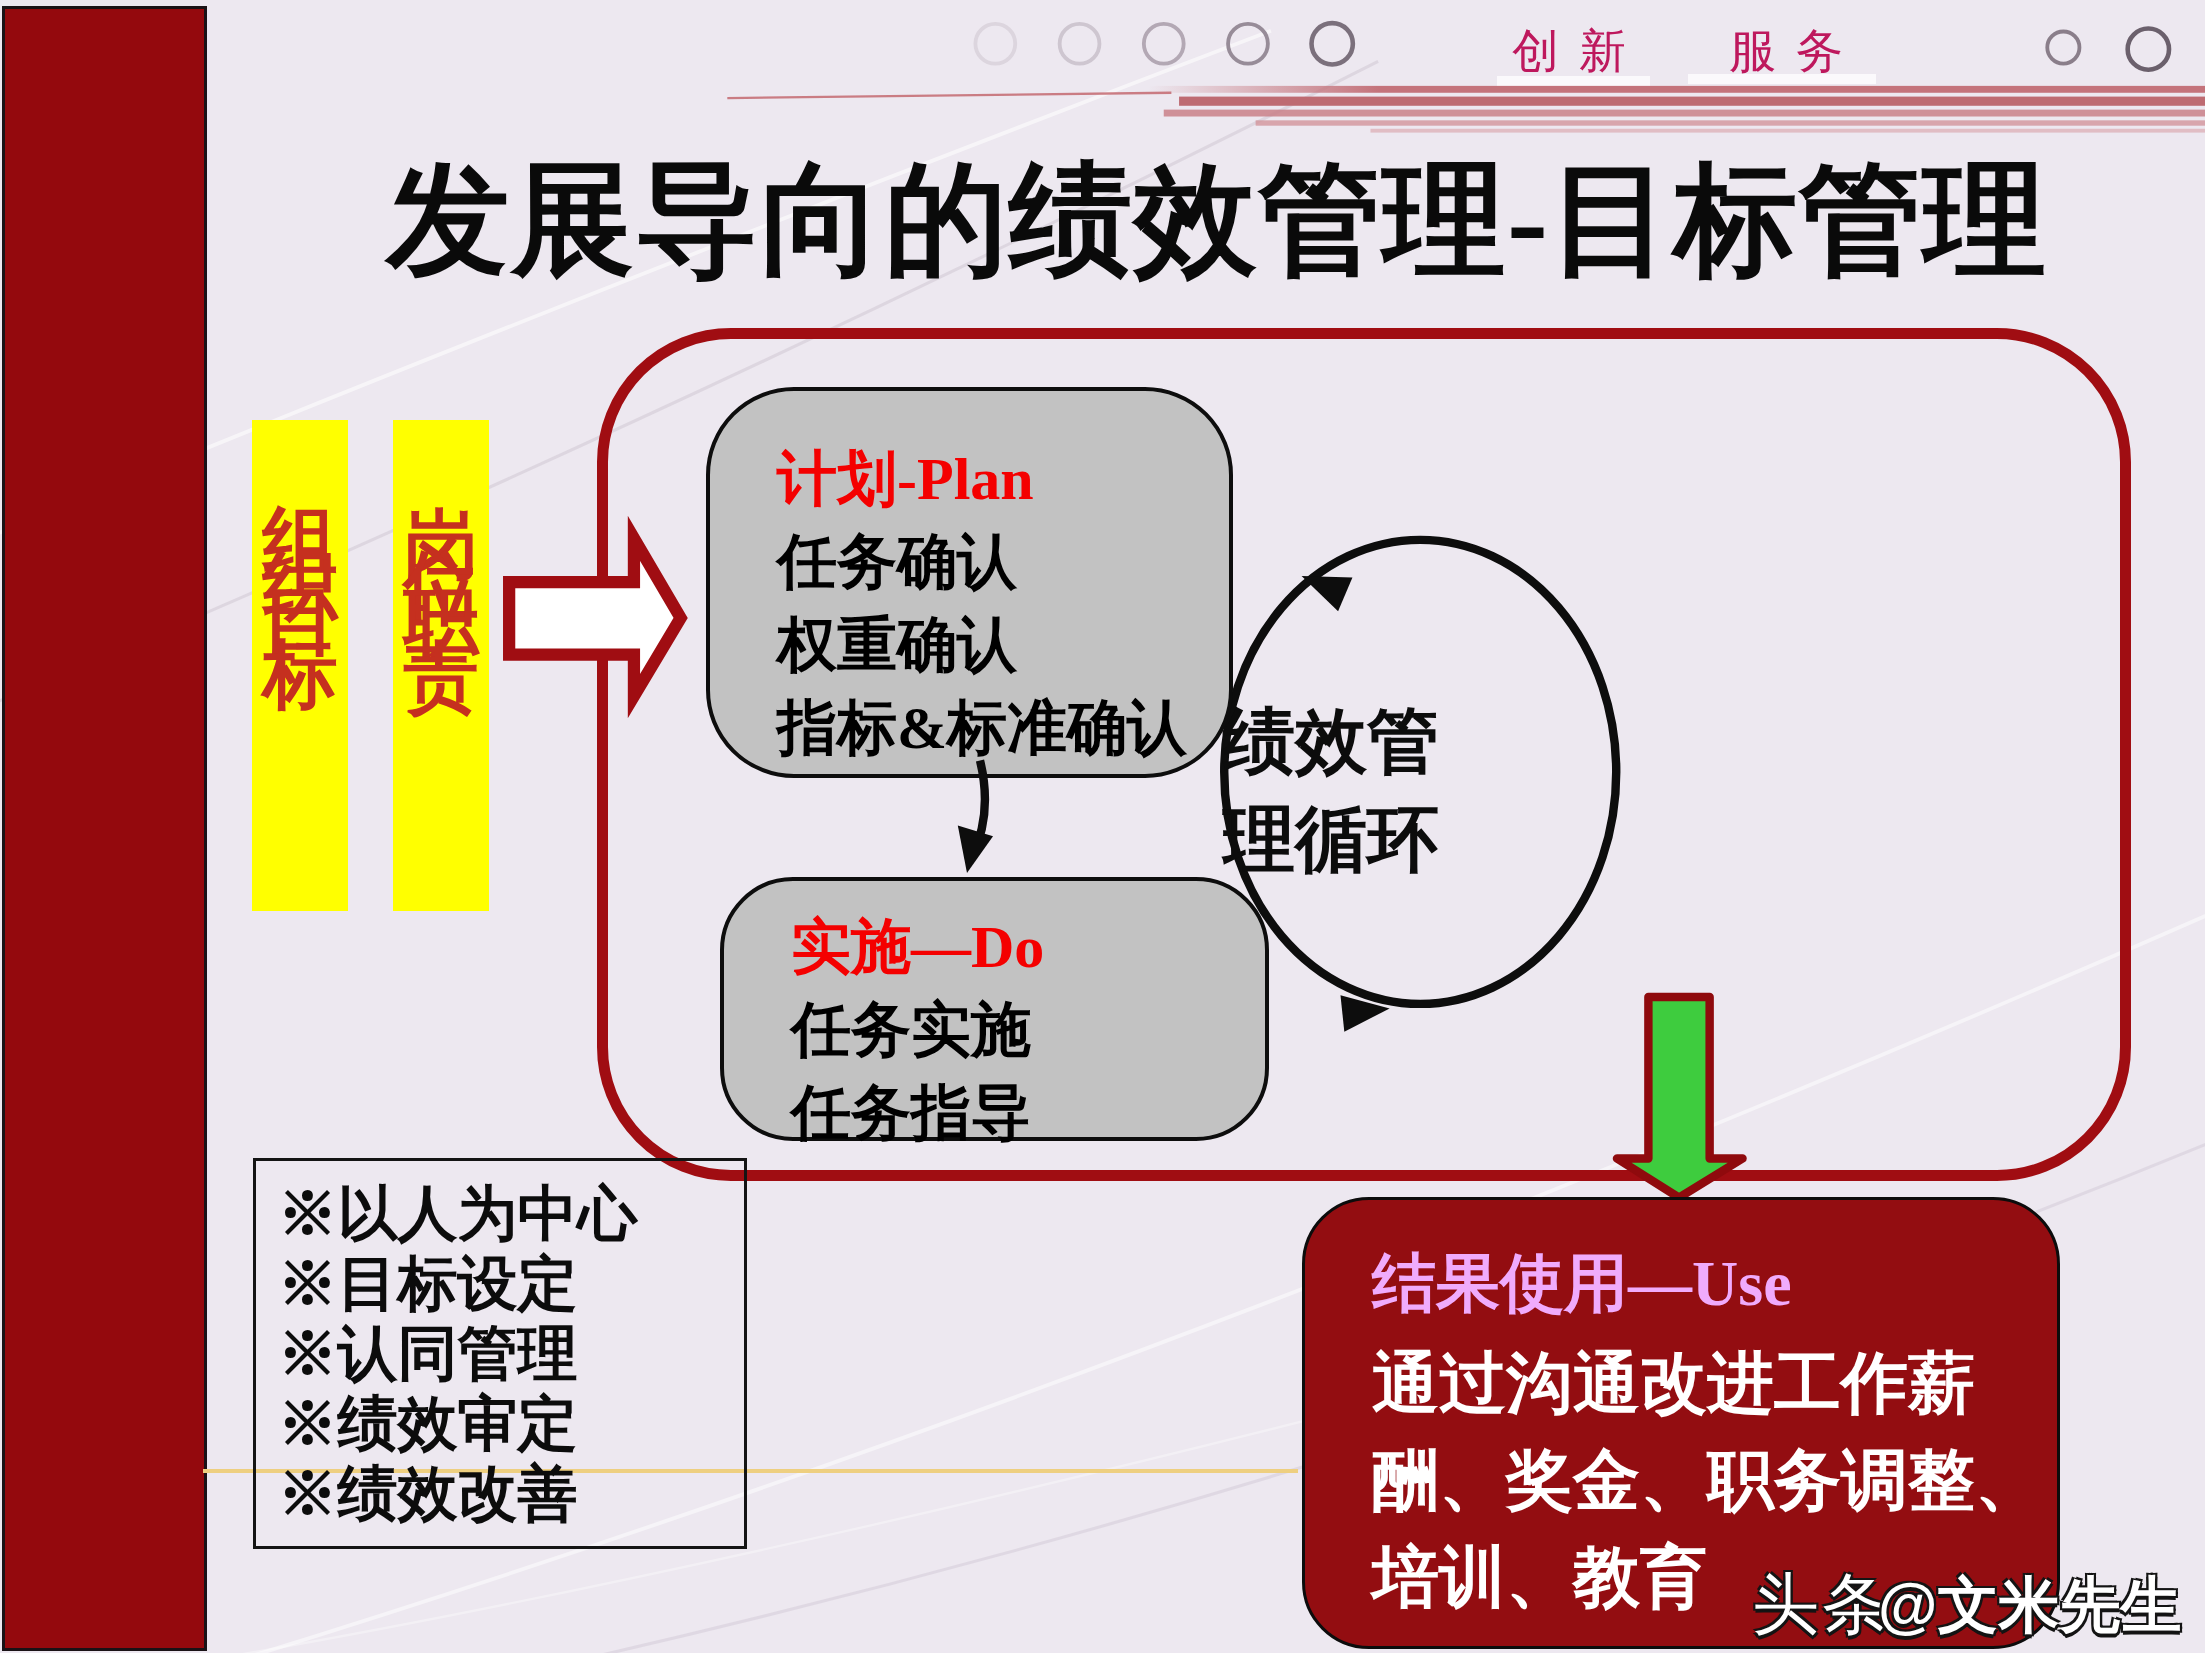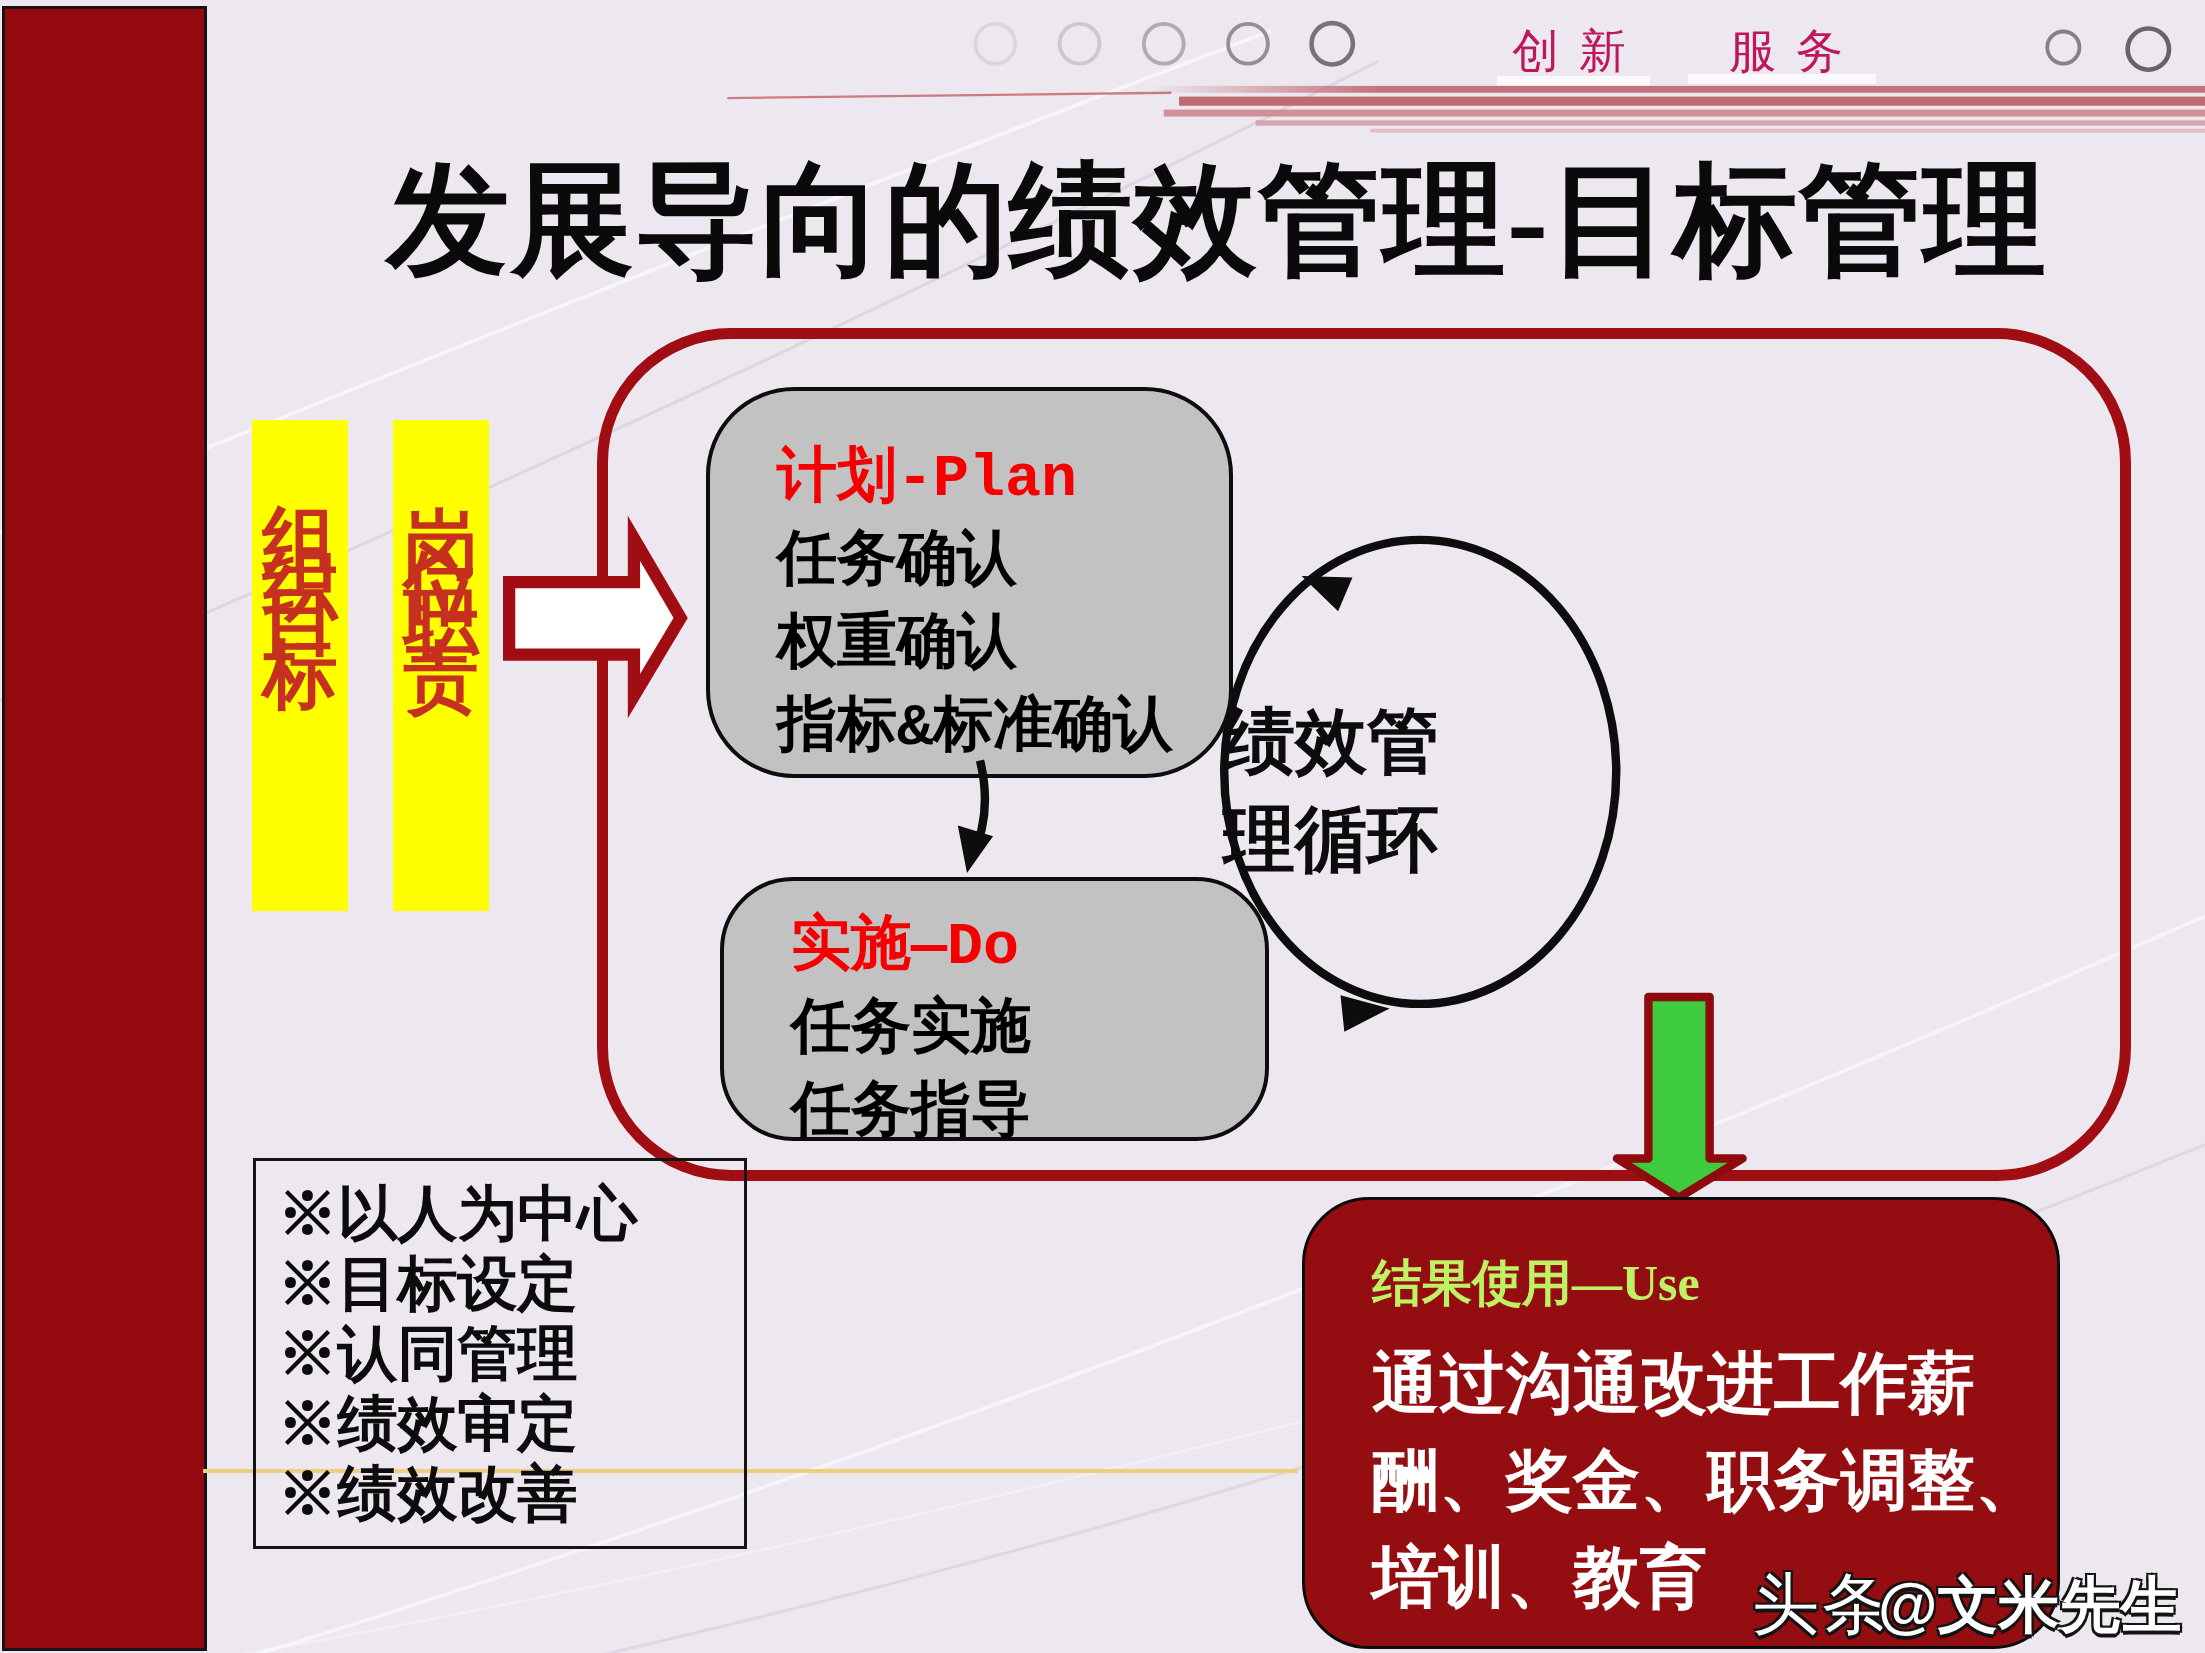--- a/index.html
+++ b/index.html
@@ -22,36 +22,36 @@
 
   
   .v-label{width:96px;height:491px;background:#FFFF00;color:#C5301F;font-weight:700;font-size:75px;
            writing-mode:vertical-rl;text-orientation:upright;letter-spacing:44px;
            padding-top:24.5px;box-sizing:border-box;text-align:left;line-height:96px;z-index:5;}
 
   
   .pdca{left:597px;top:328px;width:1512px;height:831px;border:11.5px solid #A00D12;border-radius:134px;z-index:4;}
 
   
-  .gbox{background:#C2C2C2;border:4.6px solid #0d0d0d;box-sizing:border-box;z-index:6;font-family:Liberation Mono, monospace;}
+  .gbox{background:#C2C2C2;border:4.6px solid #0d0d0d;box-sizing:border-box;z-index:6;}
   .gbox .t{color:#F40000;font-weight:800;}
   .gbox div{white-space:nowrap;}
   .plan{left:706px;top:387px;width:527px;height:391px;border-radius:88px;
         padding:47px 0 0 67px;font-size:60px;line-height:83px;font-weight:700;}
   .do{left:720px;top:877px;width:549px;height:264px;border-radius:73px;
         padding:24.5px 0 0 67px;font-size:60px;line-height:83px;font-weight:700;}
   .see{left:1528px;top:578px;width:486px;height:368px;border-radius:80px;
         padding:34px 0 0 63px;font-size:60px;line-height:80px;font-weight:700;}
 
   .cycle-label{left:1223px;top:693px;font-size:72px;line-height:98px;font-weight:600;color:#0c0c0c;z-index:5;white-space:nowrap;}
 
   
   .use{left:1302px;top:1197px;width:758px;height:452px;background:#930D11;border:3.8px solid #0c0c0c;
        border-radius:67px;box-sizing:border-box;padding:32px 0 0 67px;z-index:7;}
-  .use .t{color:#bef264;font-size:50px;font-weight:800;line-height:103px;white-space:nowrap;}
+  .use .t{color:#f0abfc;font-size:64px;font-weight:800;line-height:103px;white-space:nowrap;}
   .use .b{color:#ffffff;font-size:67px;font-weight:700;line-height:97px;white-space:nowrap;}
 
   
   .principles{left:253px;top:1158px;width:494px;height:391px;border:3.1px solid #141414;
               box-sizing:border-box;padding:18.4px 0 0 21.4px;font-size:60px;line-height:70px;
               font-weight:600;color:#0c0c0c;z-index:6;}
   .principles div{white-space:nowrap;}
 
   .tan-line{left:203px;top:1469px;width:1095px;height:3.8px;background:#EECF80;z-index:5;}
 

